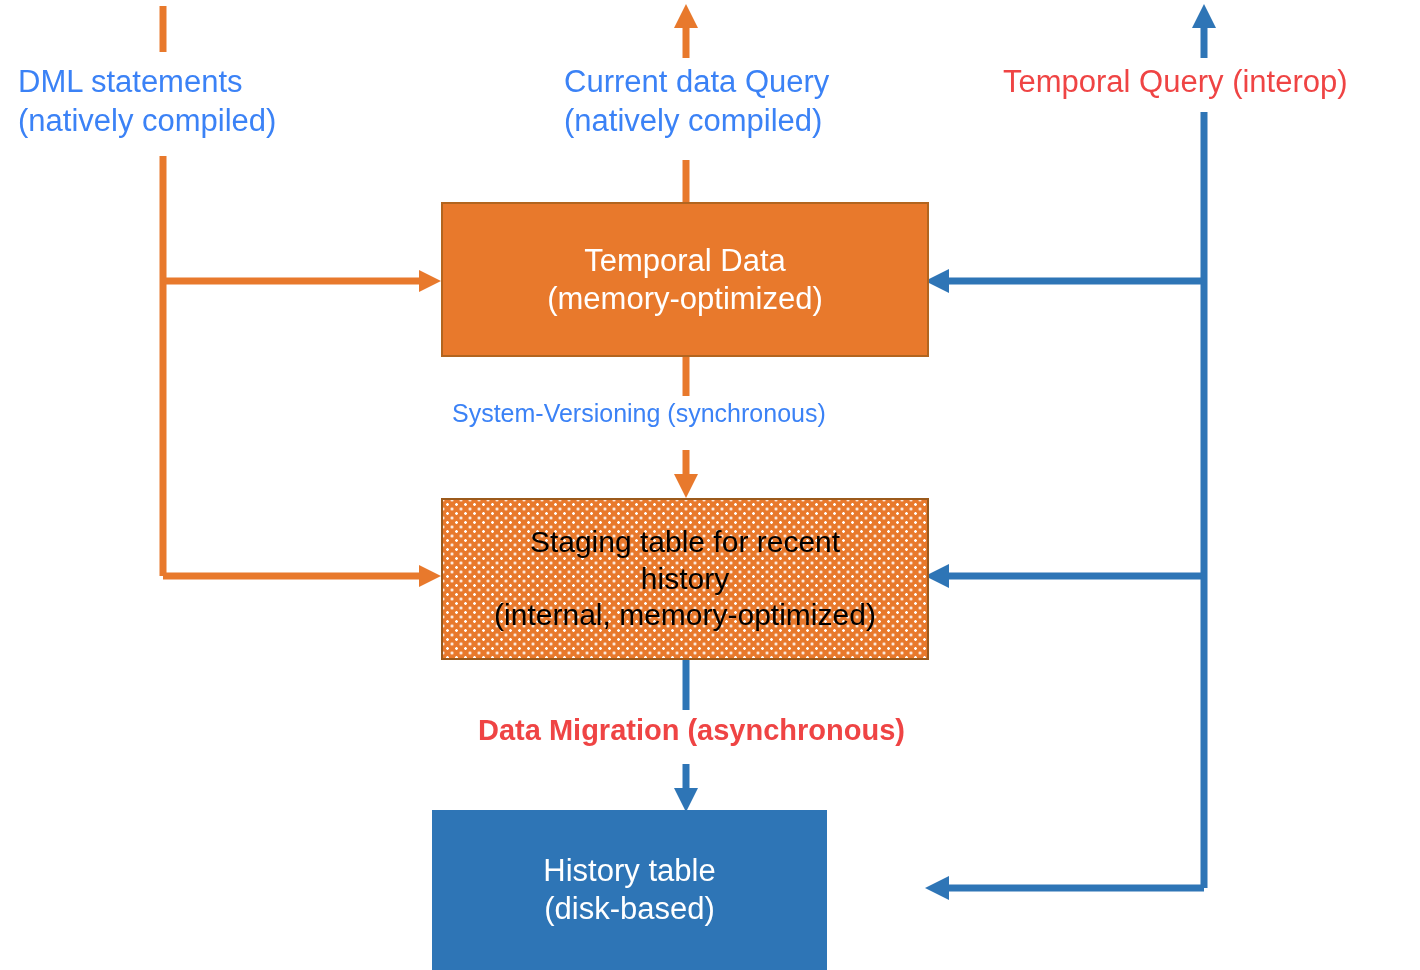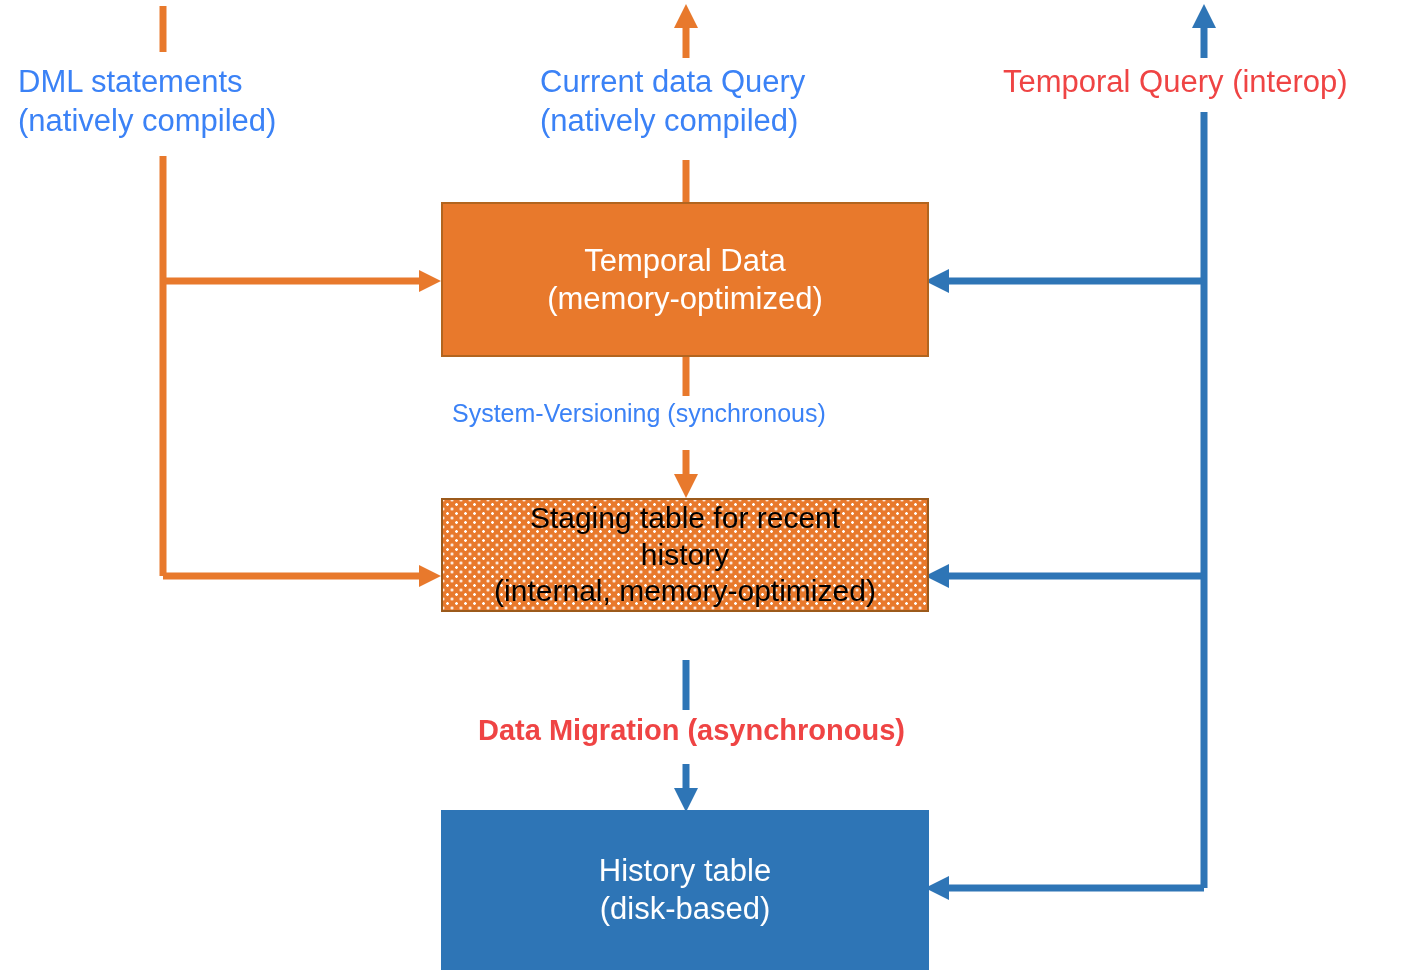--- a/index.html
+++ b/index.html
@@ -52,36 +52,36 @@
     background: #E8792C;
     border: 2px solid #B2651F;
     color: #ffffff;
     font-size: 31px;
   }
 
   #node-staging {
     left: 441px;
     top: 498px;
     width: 488px;
-    height: 114px;
+    height: 162px;
     background-color: #E8792C;
     background-image:
       radial-gradient(#ffffff 1.35px, transparent 1.45px),
       radial-gradient(#ffffff 1.35px, transparent 1.45px);
     background-size: 9px 9px, 9px 9px;
     background-position: 0 0, 4.5px 4.5px;
     border: 2px solid #9C5A1B;
     color: #000000;
     font-size: 30px;
   }
 
   #node-history {
-    left: 441px;
+    left: 432px;
     top: 810px;
-    width: 488px;
+    width: 395px;
     height: 160px;
     background: #2E75B6;
     border: none;
     color: #ffffff;
     font-size: 31px;
   }
 
   
   .label {
     position: absolute;
@@ -91,21 +91,21 @@
   .label.orange { color: #3b82f6; }
   .label.blue   { color: #ef4444; }
 
   #label-dml {
     left: 18px;
     top: 62px;
     font-size: 31px;
     text-align: left;
   }
   #label-current-query {
-    left: 540px;
+    left: 564px;
     top: 62px;
     font-size: 31px;
     text-align: left;
   }
   #label-temporal-query {
     left: 1003px;
     top: 62px;
     font-size: 31px;
     text-align: left;
     white-space: nowrap;

